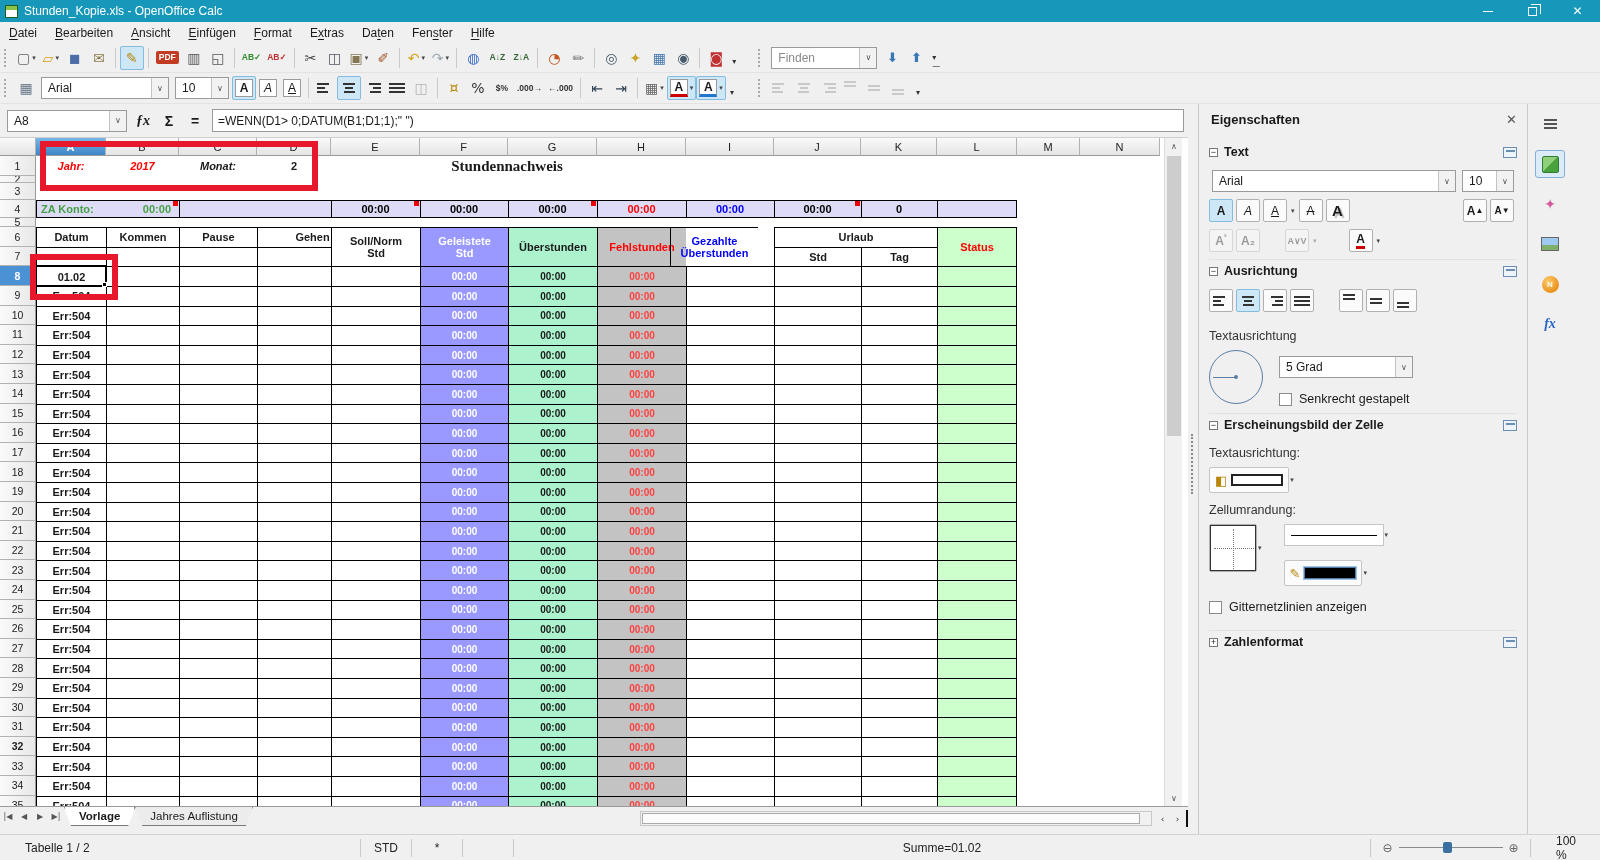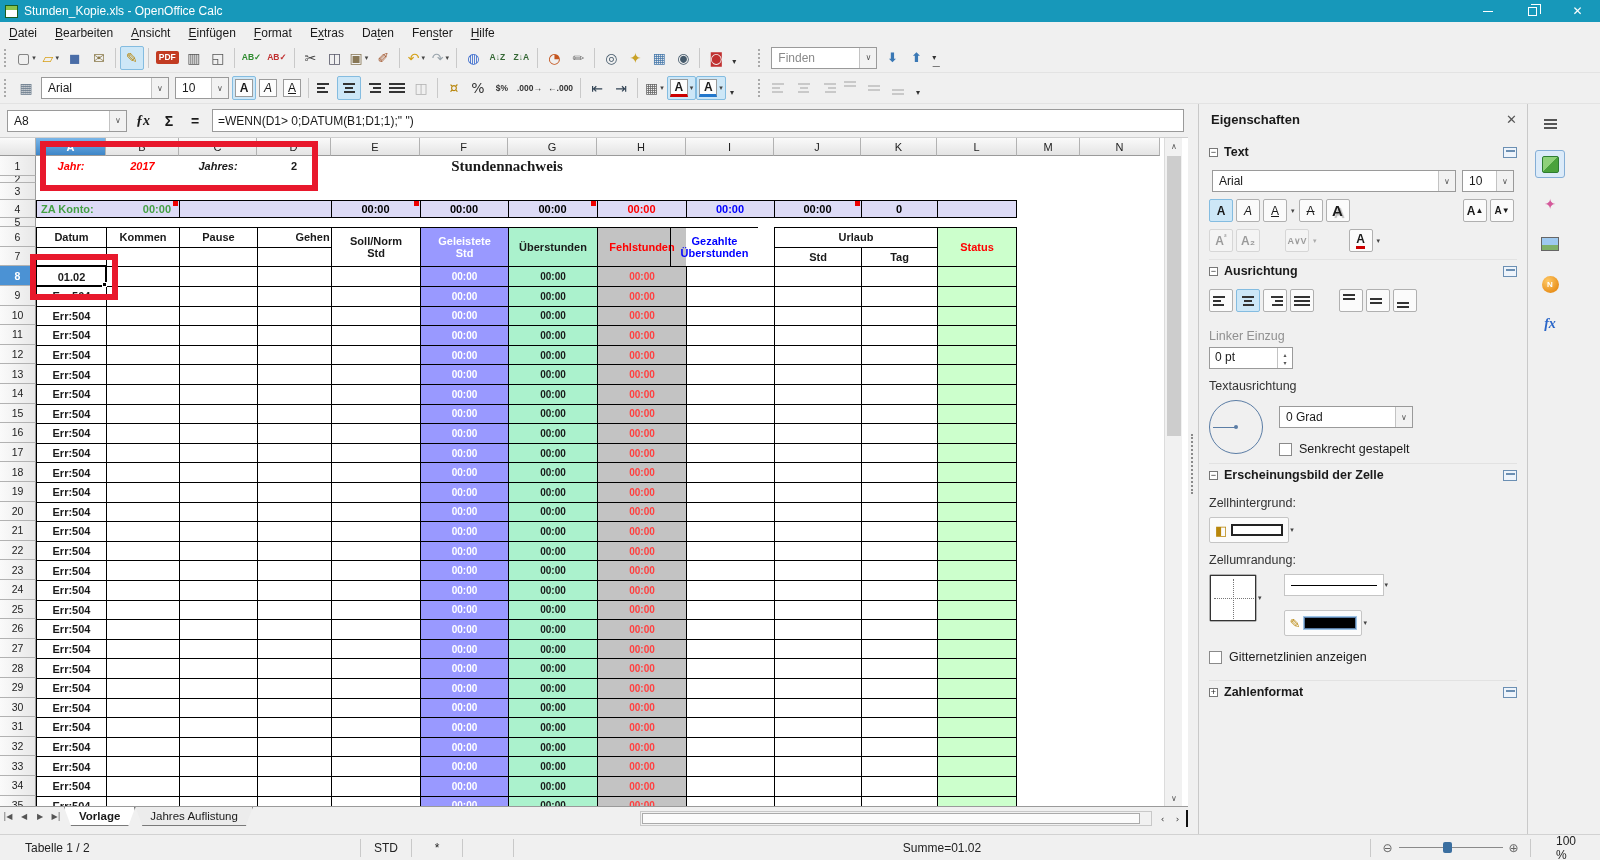--- a/index.html
+++ b/index.html
@@ -498,29 +498,29 @@
         <div class="rowhdr" style="top: 384.8px; height: 19.6px;">22</div>
         <div class="rowhdr" style="top: 404.4px; height: 19.6px;">23</div>
         <div class="rowhdr" style="top: 424px; height: 19.6px;">24</div>
         <div class="rowhdr" style="top: 443.6px; height: 19.6px;">25</div>
         <div class="rowhdr" style="top: 463.2px; height: 19.6px;">26</div>
         <div class="rowhdr" style="top: 482.8px; height: 19.6px;">27</div>
         <div class="rowhdr" style="top: 502.4px; height: 19.6px;">28</div>
         <div class="rowhdr" style="top: 522px; height: 19.6px;">29</div>
         <div class="rowhdr" style="top: 541.6px; height: 19.6px;">30</div>
         <div class="rowhdr" style="top: 561.2px; height: 19.6px;">31</div>
-        <div class="rowhdr" style="top: 580.8px; height: 19.6px;">32</div>
+        <div class="rowhdr" style="top: 580.8px; height: 19.6px; font-weight: bold;">32</div>
         <div class="rowhdr" style="top: 600.4px; height: 19.6px;">33</div>
         <div class="rowhdr" style="top: 620px; height: 19.6px;">34</div>
         <div class="rowhdr" style="top: 639.6px; height: 19.6px;">35</div>
       </div>
     <div id="cells">
         <div class="cel bold ital" style="left: 36px; top: 0px; width: 70px; height: 20px; color: rgb(255, 0, 0);">Jahr:</div>
         <div class="cel bold ital" style="left: 106px; top: 0px; width: 73px; height: 20px; color: rgb(255, 0, 0);">2017</div>
-        <div class="cel bold ital" style="left: 179px; top: 0px; width: 78px; height: 20px;">Jahres:</div>
+        <div class="cel bold ital" style="left: 179px; top: 0px; width: 78px; height: 20px;">Monat:</div>
         <div class="cel bold" style="left: 257px; top: 0px; width: 74px; height: 20px;">2</div>
         <div class="cel sheet-title" style="left: 396px; top: 0px; width: 222px; height: 20px;">Stundennachweis</div>
         <div class="cel band4" style="left: 36px; top: 44px; width: 981px; height: 18px; background: rgb(221, 219, 246);"></div>
         <div class="cel bold" style="left: 38px; top: 45px; width: 100px; height: 16px; justify-content: flex-start; padding-left: 3px; color: rgb(68, 160, 68); background: transparent;">ZA Konto:</div>
         <div class="cel bold" style="left: 106px; top: 45px; width: 65px; height: 16px; justify-content: flex-end; color: rgb(68, 160, 68);">00:00</div>
         <div class="vdiv" style="left: 179px; top: 44px; height: 18px;"></div>
         <div class="vdiv" style="left: 331px; top: 44px; height: 18px;"></div>
         <div class="vdiv" style="left: 420px; top: 44px; height: 18px;"></div>
         <div class="vdiv" style="left: 508px; top: 44px; height: 18px;"></div>
         <div class="vdiv" style="left: 597px; top: 44px; height: 18px;"></div>
@@ -1057,52 +1057,42 @@
             </span>
           </span>
           <span class="sbbtn">
             <span class="alico" style="justify-content: flex-end;">
               <span class="bar" style="width: 12px;"></span>
               <span class="bar" style="width: 12px;"></span>
             </span>
           </span>
         </div>
       <div class="sb-row" style="align-items:flex-start">
-        <div style="width:118px">
-          <div class="sb-label dim">Linker Einzug</div>
-          <div class="spin">
-            <span class="stxt">0 pt</span>
-            <span class="sarr">
-                <span>▴</span>
-                <span>▾</span>
-              </span>
-          </div>
-        </div>
       </div>
       <div class="sb-label">Textausrichtung</div>
       <div class="sb-row" style="align-items:flex-start">
         <div class="dial"></div>
         <div style="flex:1;padding-left:16px">
           <div class="combo" style="width:134px;margin:6px 0 14px 0">
-            <span class="ctxt">0 Grad</span>
+            <span class="ctxt">5 Grad</span>
             <span class="cdd">∨</span>
           </div>
           <div class="cbrow">
             <span class="cb"></span>
               <span class="cbl">Senkrecht gestapelt</span>
           </div>
         </div>
       </div>
 
       <div class="sb-sec">
         <span class="colbox">−</span>
         <span>Erscheinungsbild der Zelle</span>
         <span class="launcher"></span>
       </div>
-      <div class="sb-label">Zellhintergrund:</div>
+      <div class="sb-label">Textausrichtung:</div>
       <div class="sb-row">
         <span class="swatchbtn">
           <span class="bucket">◧</span>
           <span class="swatch"></span>
         </span>
         <span class="sbdd">▾</span>
       </div>
       <div class="sb-label">Zellumrandung:</div>
       <div class="sb-row" style="align-items:flex-start">
         <span class="borderpick">

